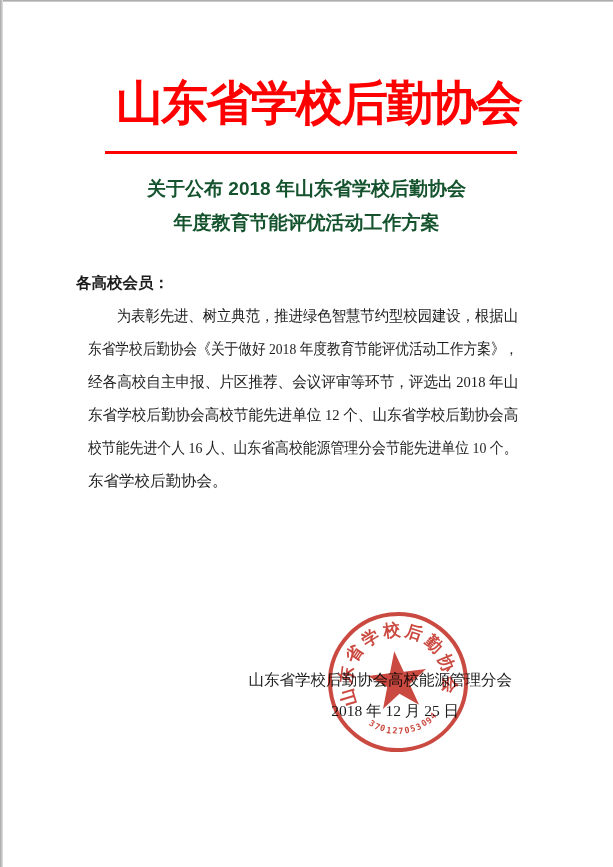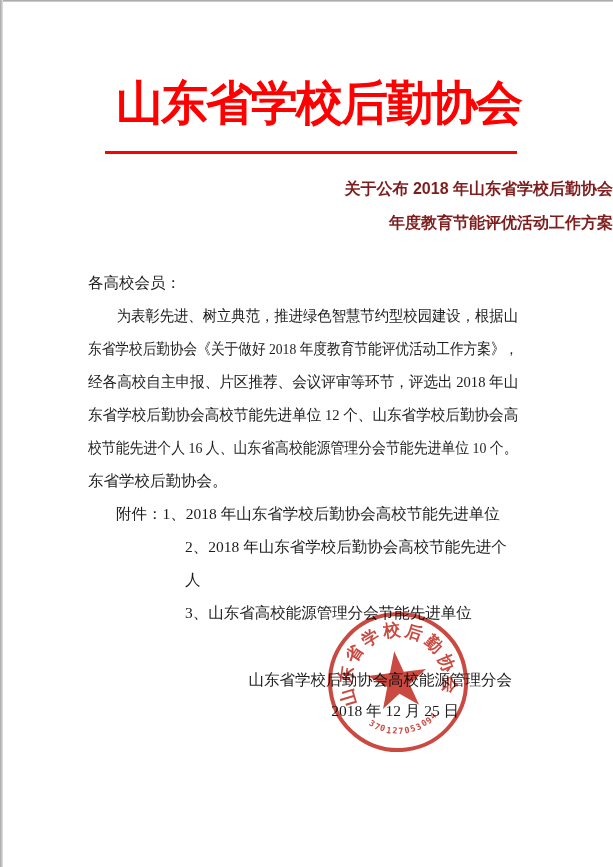--- a/index.html
+++ b/index.html
@@ -13,26 +13,26 @@
   .edge-left { position:absolute; top:0; left:0; bottom:0; width:3px;
     background:linear-gradient(90deg,#a6a6a6,#e3e3e3); }
   .letterhead {
     position:absolute; top:72px; left:0; width:100%; text-align:center;
     color:var(--accent-red,#fe0000); font-size:47px; font-weight:bold;
     letter-spacing:-2px; line-height:62px; white-space:nowrap;margin-left:12px;
   }
   .red-rule { position:absolute; top:151px; left:105px; width:412px; height:3px;
     background:var(--accent-red,#fe0000); }
   .doc-title {
-    position:absolute; top:172px; left:0; width:100%; text-align:right;
+    position:absolute; top:172px; left:0; width:100%; text-align:center;
     font-family:"Liberation Sans","DejaVu Sans",sans-serif;
-    font-size:16px; font-weight:bold; line-height:34px; color:#7f1d1d;
+    font-size:19px; font-weight:bold; line-height:34px; color:#14532d;
   }
   .content-line { font-size:15.5px; line-height:33px; color:#1c1c1c; }
-  .salutation { position:absolute; left:88px; top:266px; width:430px; }
+  .salutation { position:absolute; left:76px; top:266px; width:430px;font-weight:bold; }
   .paragraph { position:absolute; left:88px; top:299px; width:430px; }
   .fit-line { display:block; white-space:nowrap; transform-origin:0 50%; }
   .first-indent { text-indent:31px; }
   .attachments { position:absolute; left:88px; top:497px; width:430px; }
   .att-first { padding-left:28px; }
   .att-rest { padding-left:97px; }
   .sig-org { position:absolute; left:88px; top:663px; width:430px;
     text-align:right; padding-right:6px; }
   .sig-date { position:absolute; left:88px; top:694px; width:430px;
     text-align:right; padding-right:59px; }
@@ -72,25 +72,20 @@
 
   <div class="paragraph">
     <div class="content-line fit-line first-indent" style="transform: scaleX(0.924731);">为表彰先进、树立典范，推进绿色智慧节约型校园建设，根据山</div>
     <div class="content-line fit-line" style="transform: scaleX(0.881148);">东省学校后勤协会《关于做好 2018 年度教育节能评优活动工作方案》，</div>
     <div class="content-line fit-line" style="transform: scaleX(0.940919);">经各高校自主申报、片区推荐、会议评审等环节，评选出 2018 年山</div>
     <div class="content-line fit-line" style="transform: scaleX(0.940919);">东省学校后勤协会高校节能先进单位 12 个、山东省学校后勤协会高</div>
     <div class="content-line fit-line" style="transform: scaleX(0.893971);">校节能先进个人 16 人、山东省高校能源管理分会节能先进单位 10 个。</div>
     <div class="content-line">东省学校后勤协会。</div>
   </div>
 
-  <div class="attachments">
-    <div class="content-line att-first">附件：1、2018 年山东省学校后勤协会高校节能先进单位</div>
-    <div class="content-line att-rest">2、2018 年山东省学校后勤协会高校节能先进个人</div>
-    <div class="content-line att-rest">3、山东省高校能源管理分会节能先进单位</div>
-  </div>
 
   <div class="sig-org content-line">山东省学校后勤协会高校能源管理分会</div>
   <div class="sig-date content-line">2018 年 12 月 25 日</div>
 
   <div class="seal">
     <div class="seal-ring"></div>
     <svg class="seal-star" width="66" height="66" viewBox="-32 -32 64 64">
       <polygon fill="#c5352b" points="0,-30 6.76,-9.3 28.53,-9.27 10.94,3.55 17.63,24.27 0,11.5 -17.63,24.27 -10.94,3.55 -28.53,-9.27 -6.76,-9.3"></polygon>
     </svg>
   <span class="seal-char" style="left: 18.79px; top: 79.0297px; transform: translate(-50%, -50%) rotate(-100deg);">山</span>

